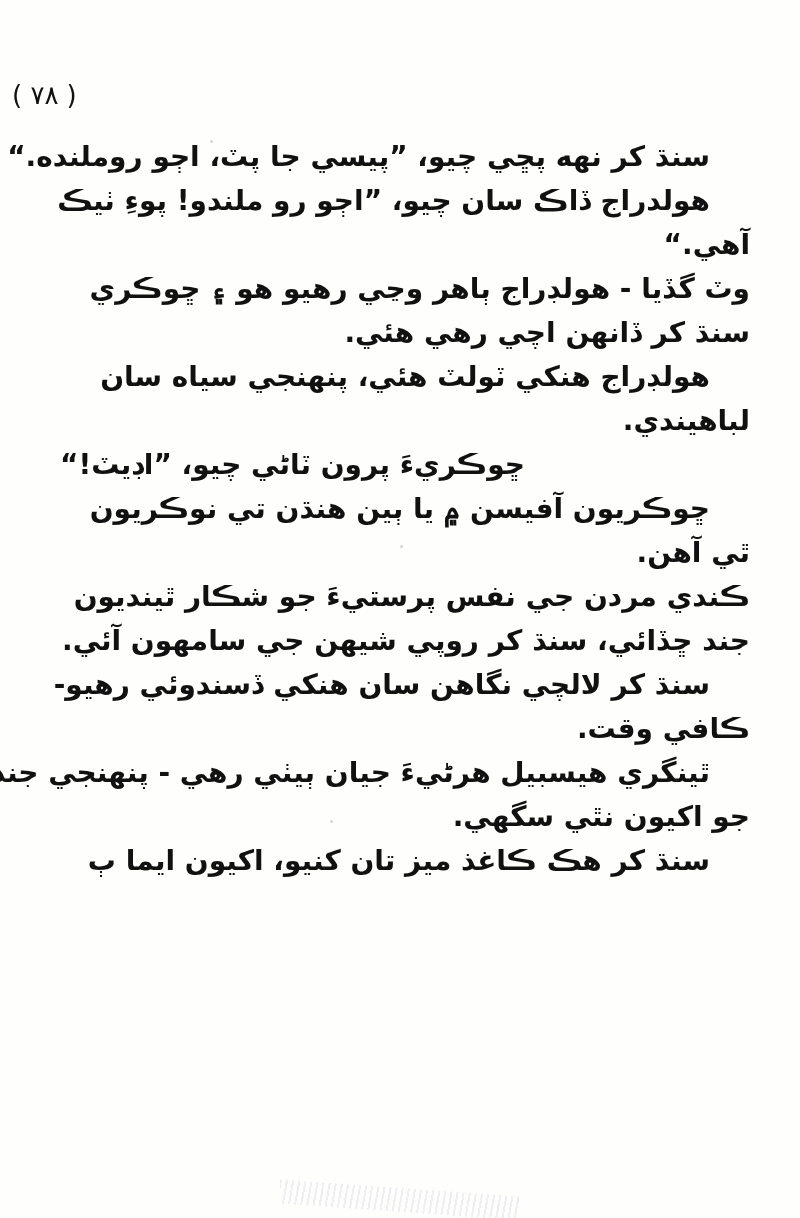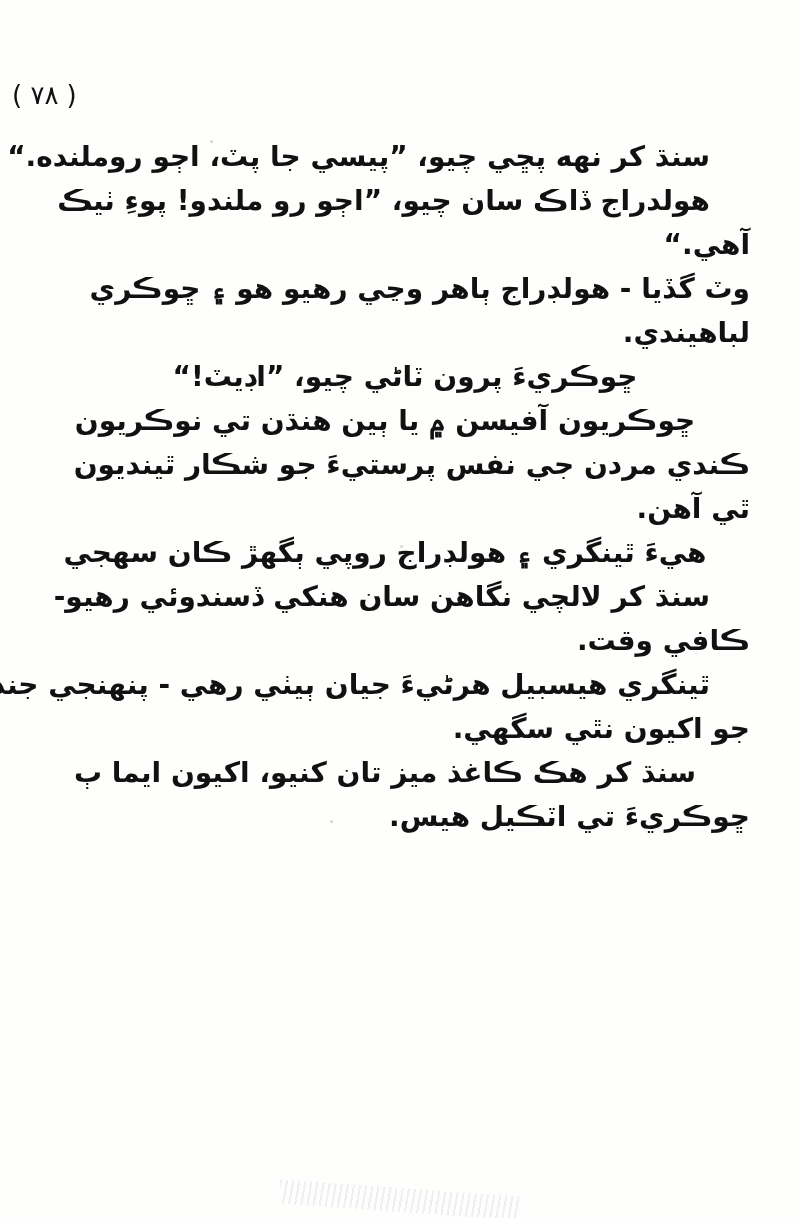--- a/index.html
+++ b/index.html
@@ -43,22 +43,22 @@
       font-size: 28px;
       font-weight: bold;
     }
     .line {
       height: 44px;
       line-height: 44px;
       white-space: nowrap;
       overflow: visible;
       text-align: right;
     }
-    .line.indent { padding-right: 40px; text-align: center; }
-    .line.center { text-align: center; padding-right: 0; }
+    .line.indent { padding-right: 40px; }
+    .line.center { text-align: left; padding-right: 0; }
     .scan-mark {
       position: absolute;
       left: 280px;
       top: 1188px;
       width: 240px;
       height: 24px;
       background: repeating-linear-gradient(100deg, rgba(170,170,200,0.25) 0 2px, transparent 2px 6px);
       transform: skewY(4deg);
       opacity: 0.7;
     }
@@ -74,31 +74,32 @@
 <body>
 
 <div class="page">
   <div class="page-number">( ٧٨ )</div>
 
   <div class="text-block">
     <div class="line indent">سنڌ کر نهه پڇي چيو، ”پيسي جا پٽ، اڄو روملنده.“</div>
     <div class="line indent">هولدراج ڏاڪ سان چيو، ”اڄو رو ملندو! پوءِ ٺيڪ</div>
     <div class="line">آهي.“</div>
     <div class="line">وٽ گڏيا - هولڊراج ٻاهر وڃي رهيو هو ۽ ڇوڪري</div>
+    <div class="line">سنڌ کر ڏانهن اچي رهي هئي.</div>
+    <div class="line indent">هولڊراج هنکي ٽولٽ هئي، پنهنجي سياه سان</div>
     <div class="line">لباهيندي.</div>
     <div class="line center">ڇوڪريءَ پرون ٽاڻي چيو، ”اڊيٽ!“</div>
     <div class="line indent">ڇوڪريون آفيسن ۾ يا ٻين هنڌن تي نوڪريون</div>
+    <div class="line">ٿي آهن.</div>
     <div class="line">ڪندي مردن جي نفس پرستيءَ جو شڪار ٿينديون</div>
-    <div class="line">ٿي آهن.</div>
-    <div class="line indent">هيءَ ٿينگري ۽ هولڊراج روپي ٻگهڙ ڪان سهجي</div>
+    <div class="line">جند ڇڏائي، سنڌ کر روپي شيهن جي سامهون آئي.</div>
     <div class="line indent">سنڌ کر لالچي نگاهن سان هنکي ڏسندوئي رهيو-</div>
     <div class="line">ڪافي وقت.</div>
     <div class="line indent">ٿينگري هيسبيل هرڻيءَ جيان ٻيٺي رهي - پنهنجي جند</div>
     <div class="line">جو اکيون نٿي سگهي.</div>
     <div class="line indent">سنڌ کر هڪ ڪاغذ ميز تان کنيو، اکيون ايما ٻ</div>
-    <div class="line">ڇوڪريءَ تي اٽڪيل هيس.</div>
   </div>
 
   <div class="speck" style="left:210px; top:140px;"></div>
   <div class="speck" style="left:400px; top:545px;"></div>
   <div class="speck" style="left:330px; top:820px;"></div>
   <div class="scan-mark"></div>
 </div>
 
 </body></html>

